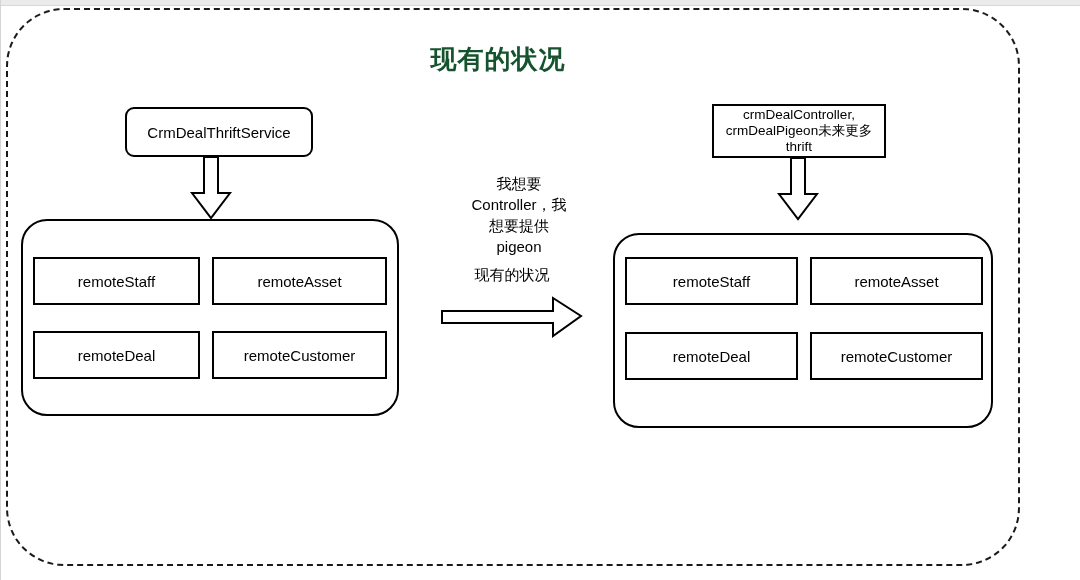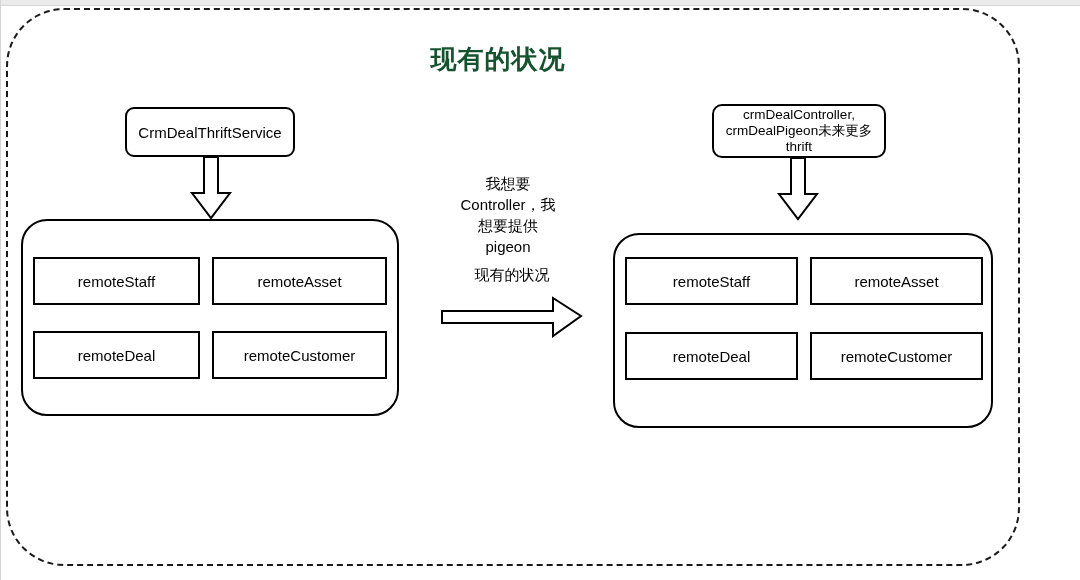--- a/index.html
+++ b/index.html
@@ -30,39 +30,39 @@
     color: #14532d; letter-spacing: 1px;
   }
   .node, .item, .container-box {
     position: absolute; background: #ffffff; box-sizing: border-box;
     border: 2px solid #000000;
   }
   .node {
     border-radius: 9px; display: flex; align-items: center; justify-content: center;
     font-size: 15px; text-align: center;
   }
-  .node-left { left: 125px; top: 107px; width: 170px; height: 50px; }
+  .node-left { left: 125px; top: 107px; width: 188px; height: 50px; }
   .node-right {
     left: 712px; top: 104px; width: 174px; height: 54px;
-    font-size: 13.5px; line-height: 16px; white-space: pre-line; border-radius: 10px;
+    font-size: 13.5px; line-height: 16px; white-space: pre-line; border-radius: 0;
   }
   .container-box { border-radius: 26px; }
   .container-left  { left: 21px;  top: 219px; width: 378px; height: 197px; }
   .container-right { left: 613px; top: 233px; width: 380px; height: 195px; }
   .item {
     border-radius: 0; display: flex; align-items: center; justify-content: center;
     font-size: 15px;
   }
   .arrow { position: absolute; }
   .arrow svg { display: block; }
   .arrow-down-left  { left: 188px; top: 156px; }
   .arrow-down-right { left: 775px; top: 157px; }
   .arrow-right      { left: 441px; top: 295px; }
   .thought-text {
-    position: absolute; left: 433px; top: 173px; width: 150px;
+    position: absolute; left: 444px; top: 173px; width: 150px;
     text-align: center; font-size: 15px; line-height: 21px; white-space: pre-line;
   }
   .action-text {
     position: absolute; left: 433px; top: 266px; width: 158px;
     text-align: center; font-size: 15px;
   }
 </style>
 </head>
 <body>
 

